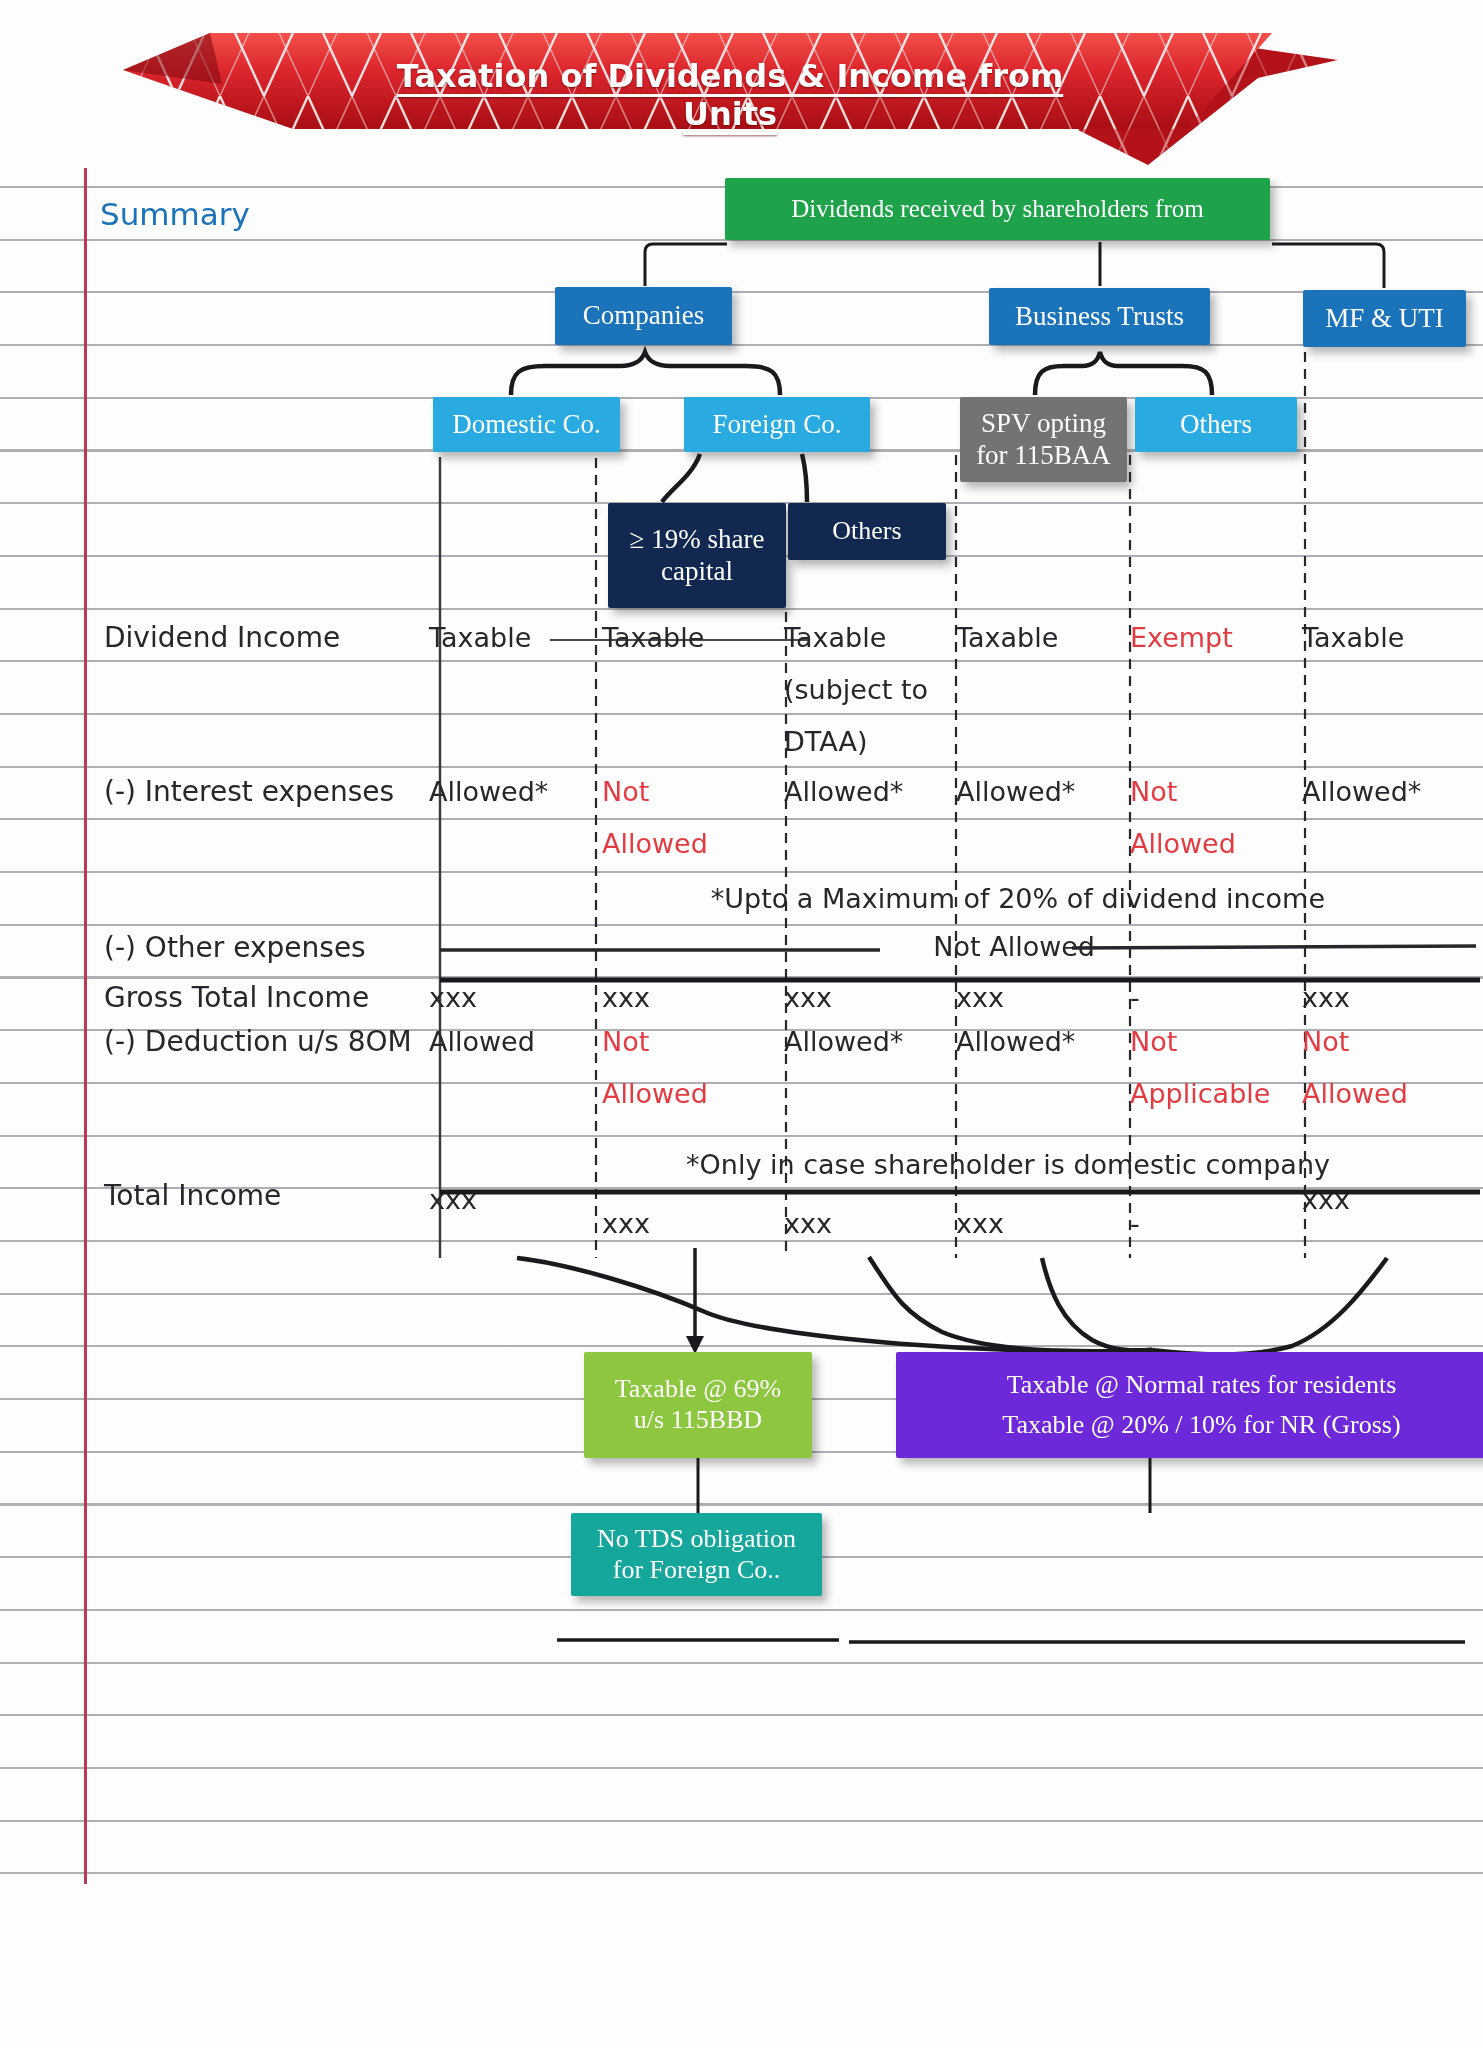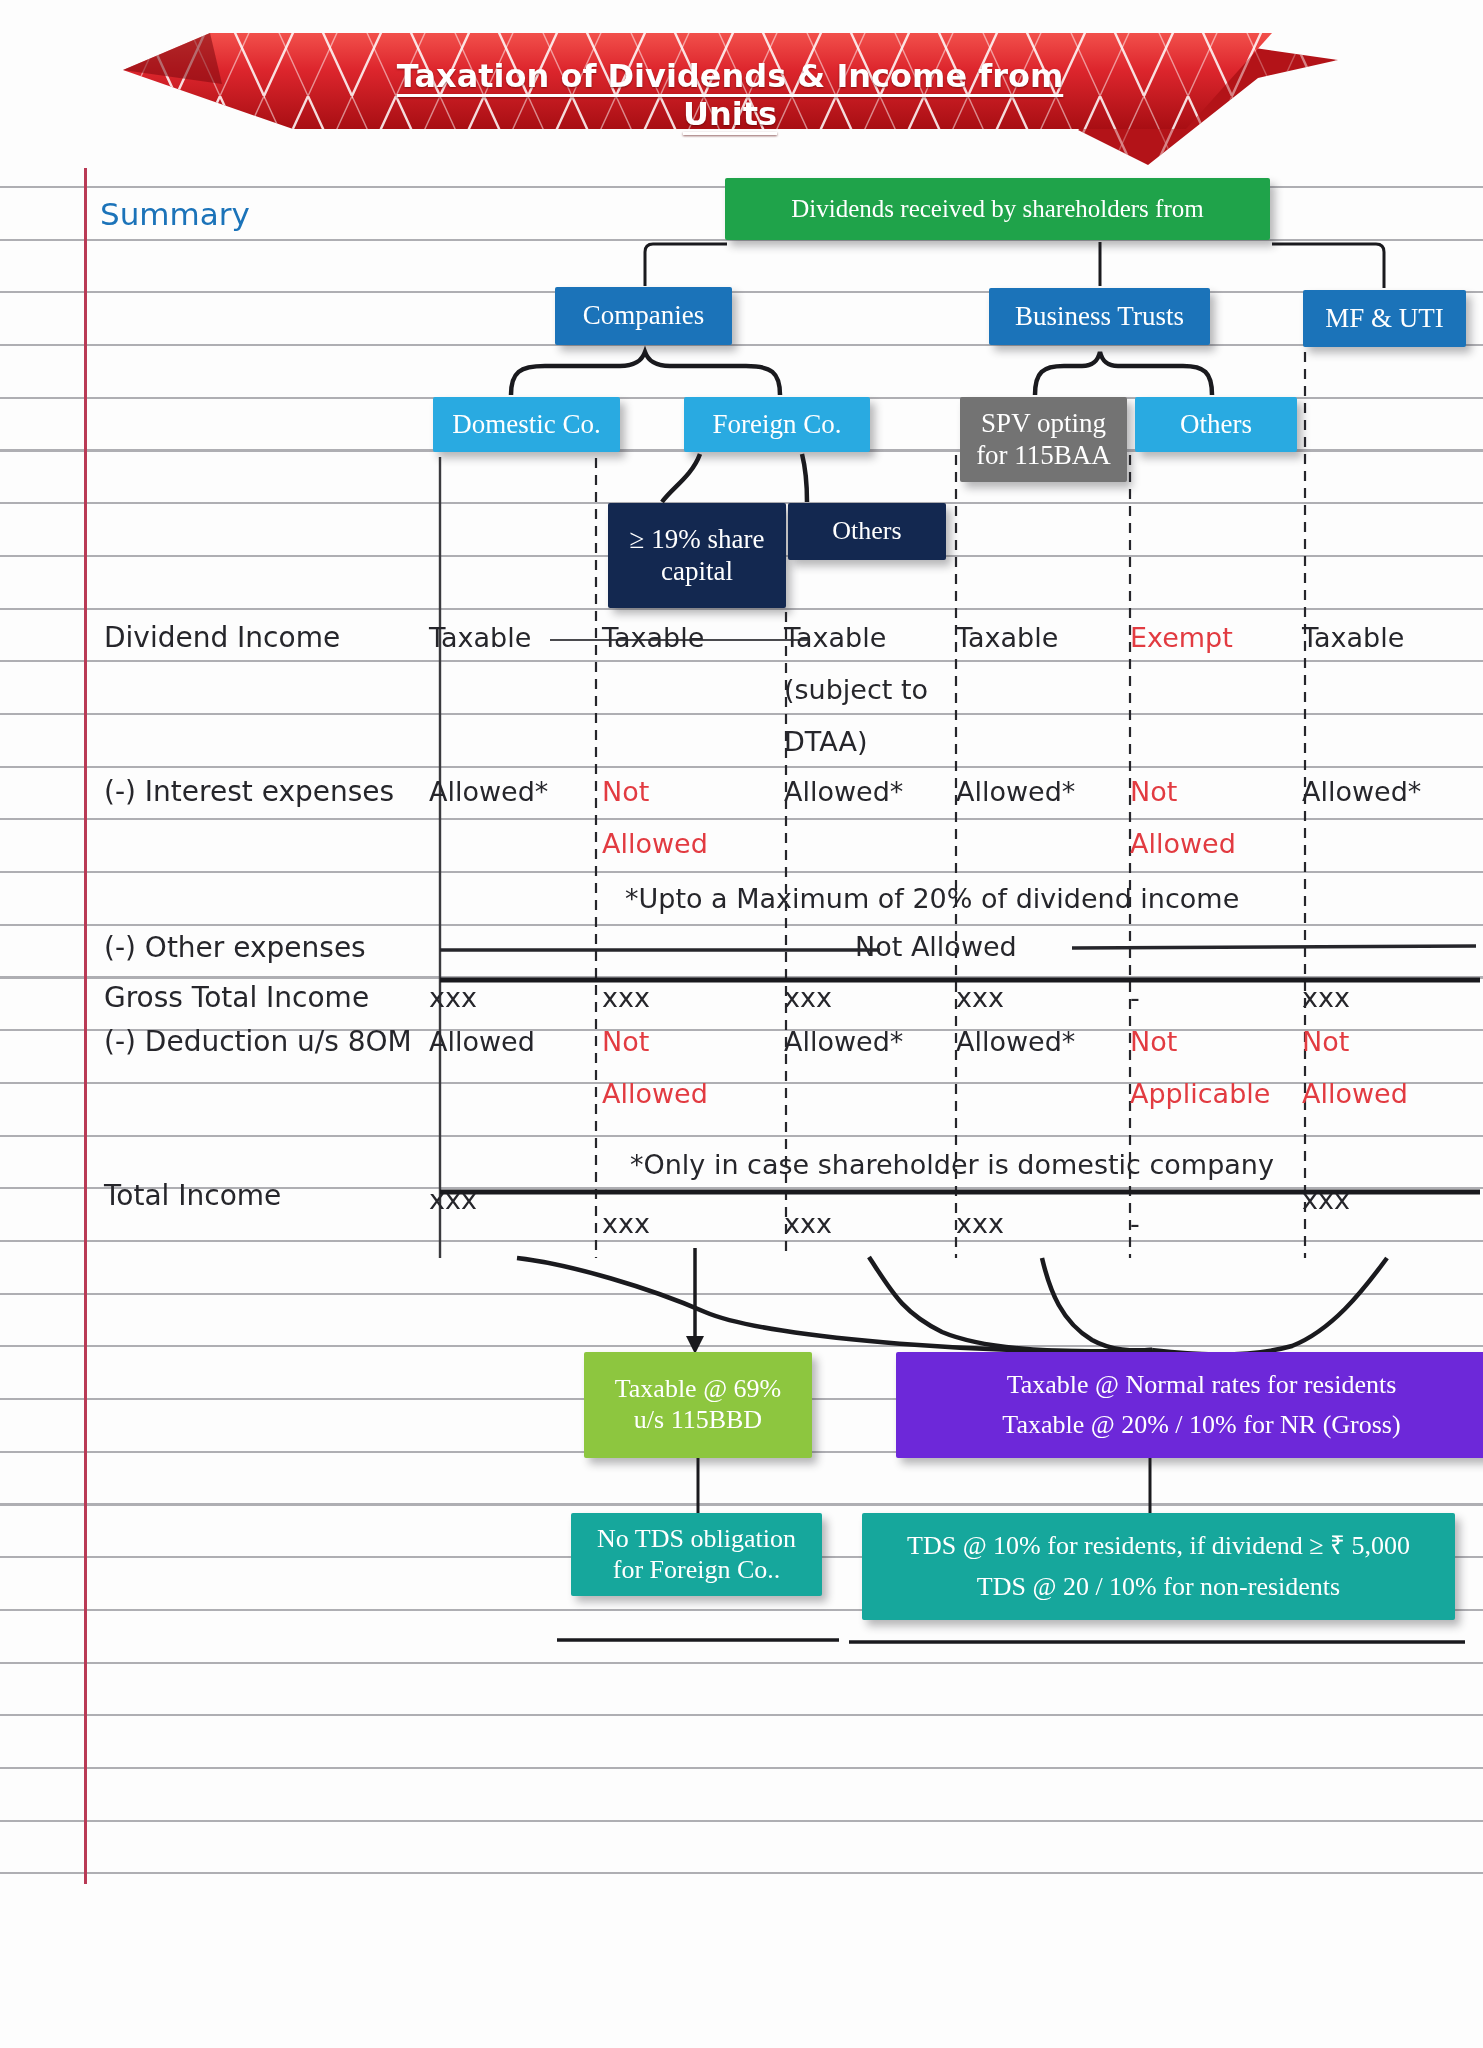--- a/index.html
+++ b/index.html
@@ -41,21 +41,21 @@
   #outcome-115bbd{left:584px;top:1352px;width:228px;height:106px;background:#8dc63f;font-size:26px;}
   #outcome-normal{left:896px;top:1352px;width:611px;height:106px;background:#6d28d9;font-size:26px;line-height:1.55;}
   #tds-foreign{left:571px;top:1513px;width:251px;height:83px;background:#16a79c;font-size:26px;}
   #tds-resident{left:862px;top:1513px;width:593px;height:107px;background:#16a79c;font-size:26px;line-height:1.55;}
 
   
   .rowlab{position:absolute;left:104px;z-index:3;font-size:28px;line-height:52px;white-space:pre-line;}
   .cell{position:absolute;z-index:3;width:176px;margin-left:-88px;text-align:left;
     font-size:27px;line-height:52px;white-space:pre-line;}
   .c1{left:517px;} .c2{left:690px;} .c3{left:872px;} .c4{left:1044px;} .c5{left:1218px;} .c6{left:1390px;}
-  .note{position:absolute;z-index:3;text-align:left;font-size:27px;line-height:50px;}
+  .note{position:absolute;z-index:3;text-align:right;font-size:27px;line-height:50px;}
 </style>
 </head>
 <body>
 
 <div id="page">
 
   <div id="ruling"></div>
   <div id="margin-line"></div>
 
   <svg class="overlay" width="1483" height="2048" viewBox="0 0 1483 2048">
@@ -205,16 +205,14 @@
   <div class="cell c4 hand" style="top:1198px">xxx</div>
   <div class="cell c5 hand" style="top:1198px">-</div>
   <div class="cell c6 hand" style="top:1174px">xxx</div>
 
   <div class="node" id="outcome-115bbd">Taxable @ 69%
 u/s 115BBD</div>
   <div class="node" id="outcome-normal">Taxable @ Normal rates for residents
 Taxable @ 20% / 10% for NR (Gross)</div>
   <div class="node" id="tds-foreign">No TDS obligation
 for Foreign Co..</div>
-  <div class="node" id="tds-resident">TDS @ 10% for residents, if dividend ≥ ₹ 5,000
-TDS @ 20 / 10% for non-residents</div>
 
 </div>
 
 </body></html>

